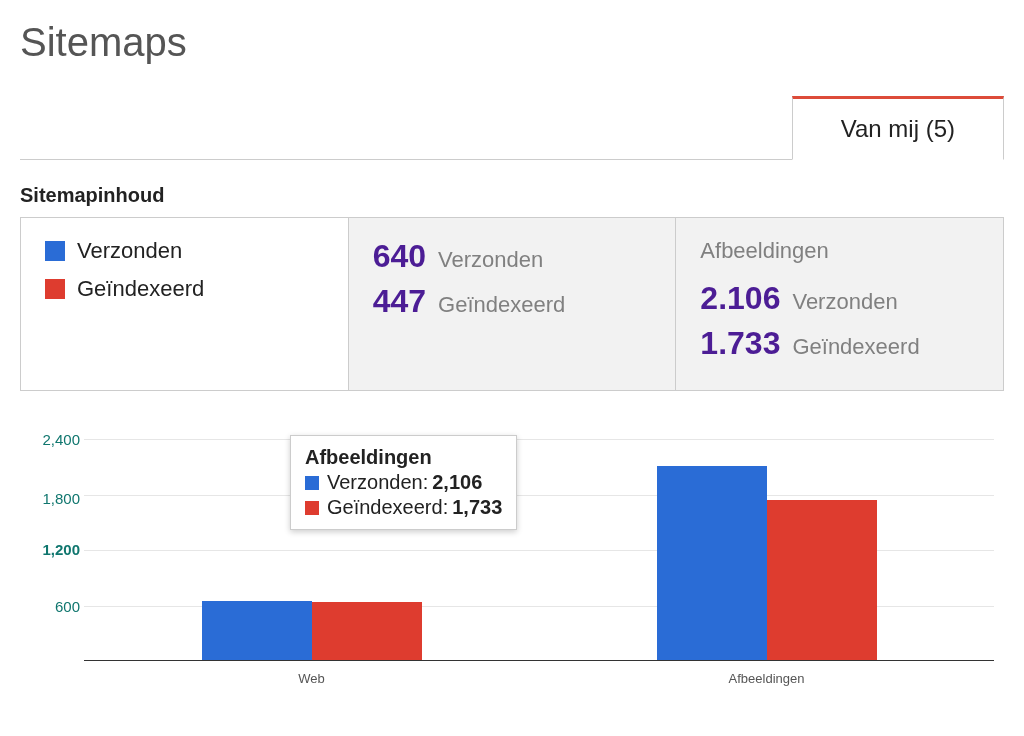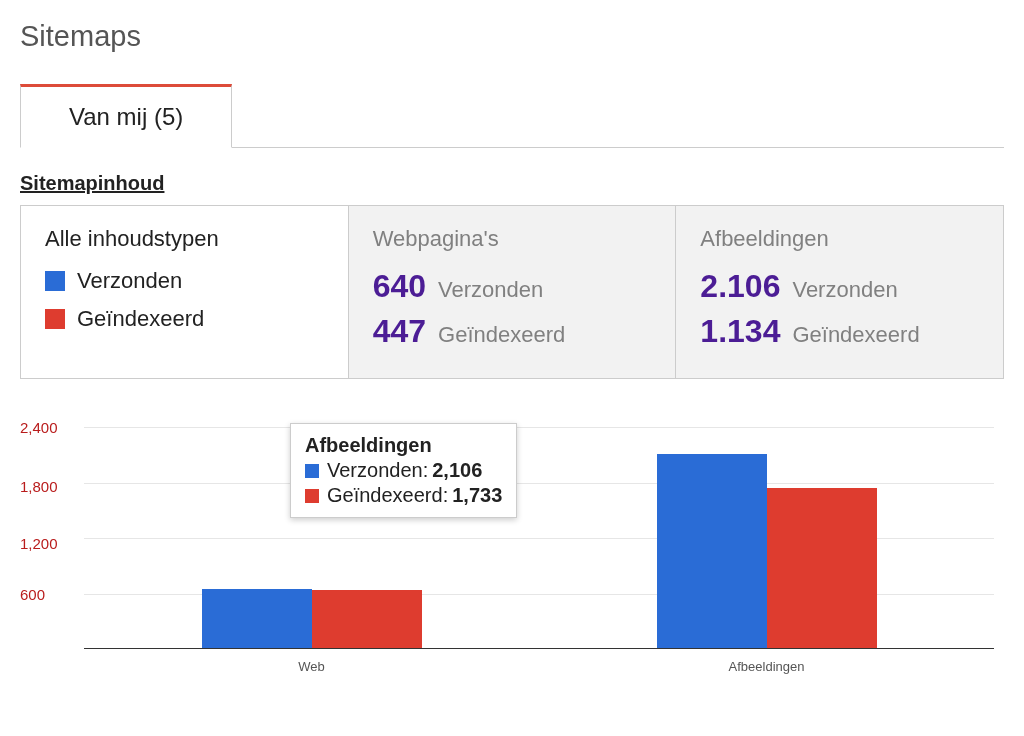--- a/index.html
+++ b/index.html
@@ -5,31 +5,32 @@
   * { box-sizing: border-box; }
   body {
     margin: 0;
     padding: 20px;
     font-family: Arial, sans-serif;
     background: #fff;
     color: #222;
     width: 1024px;
   }
   h1.page-title {
-    font-size: 29px;
+    font-size: 40px;
     font-weight: 400;
     margin: 0 0 30px 0;
     color: #555;
   }
 
   
   .tabs {
     display: flex;
     border-bottom: 1px solid #ccc;
     margin-bottom: 24px;
+    justify-content: flex-end;
   }
   .tab {
     padding: 16px 48px;
     font-size: 24px;
     color: #999;
     cursor: pointer;
     border: 1px solid transparent;
     border-bottom: none;
     position: relative;
     bottom: -1px;
@@ -40,21 +41,20 @@
     border-top: 3px solid #dd4b39;
     background: #fff;
     border-bottom: 1px solid #fff;
   }
 
   
   .section-title {
     font-size: 20px;
     font-weight: bold;
     margin: 0 0 10px 0;
-    text-decoration: underline;
   }
 
   
   .tiles {
     display: flex;
     border: 1px solid #ccc;
     margin-bottom: 30px;
   }
   .tile {
     flex: 1;
@@ -118,23 +118,23 @@
   }
   .gridline {
     position: absolute;
     left: 0; right: 0;
     border-top: 1px solid #e6e6e6;
   }
   .ytick {
     position: absolute;
     left: 0;
     width: 60px;
-    text-align: left;
+    text-align: right;
     font-size: 15px;
-    color: #b91c1c;
+    color: #0f766e;
     transform: translateY(-50%);
   }
   .bar {
     position: absolute;
     bottom: 0;
     width: 110px;
   }
   .xcat {
     position: absolute;
     bottom: -26px;
@@ -164,62 +164,60 @@
 <h1 class="page-title">Sitemaps</h1>
 
 <div class="tabs">
   <div class="tab active">Van mij (5)</div>
 </div>
 
 <div class="section-title">Sitemapinhoud</div>
 
 <div class="tiles">
   <div class="tile">
-    <div class="tile-title-active">Alle inhoudstypen</div>
     <div class="legend-row">
       <span class="legend-swatch blue"></span>
       <span>Verzonden</span>
     </div>
     <div class="legend-row">
       <span class="legend-swatch red"></span>
       <span>Geïndexeerd</span>
     </div>
   </div>
 
   <div class="tile inactive">
-    <div class="tile-title-inactive">Webpagina's</div>
     <div class="stat-row">
       <span class="stat-value">640</span>
       <span class="stat-label">Verzonden</span>
     </div>
     <div class="stat-row">
       <span class="stat-value">447</span>
       <span class="stat-label">Geïndexeerd</span>
     </div>
   </div>
 
   <div class="tile inactive">
     <div class="tile-title-inactive">Afbeeldingen</div>
     <div class="stat-row">
       <span class="stat-value">2.106</span>
       <span class="stat-label">Verzonden</span>
     </div>
     <div class="stat-row">
-      <span class="stat-value">1.134</span>
+      <span class="stat-value">1.733</span>
       <span class="stat-label">Geïndexeerd</span>
     </div>
   </div>
 </div>
 
 <div class="chart-frame">
   <div class="chart-plot" id="plot" style="height: 240px;">
       <div class="gridline" style="top: 184.615px;"></div>
       <div class="ytick" style="top: 184.615px; left: -64px;">600</div>
       <div class="gridline" style="top: 129.231px;"></div>
-      <div class="ytick" style="top: 134px; left: -64px;">1,200</div>
+      <div class="ytick" style="top: 128px; left: -64px; font-weight: bold;">1,200</div>
       <div class="gridline" style="top: 73.8462px;"></div>
       <div class="ytick" style="top: 77px; left: -64px;">1,800</div>
       <div class="gridline" style="top: 18.4615px;"></div>
       <div class="ytick" style="top: 18.4615px; left: -64px;">2,400</div>
       <div class="bar" style="height: 59.0769px; background: rgb(42, 108, 214); left: 117.5px; width: 110px;"></div>
       <div class="bar" style="height: 57.6923px; background: rgb(222, 60, 47); left: 227.5px; width: 110px;"></div>
       <div class="xcat" style="left: 227.5px;">Web</div>
       <div class="bar" style="height: 194.4px; background: rgb(42, 108, 214); left: 572.5px; width: 110px;"></div>
       <div class="bar" style="height: 159.969px; background: rgb(222, 60, 47); left: 682.5px; width: 110px;"></div>
       <div class="xcat" style="left: 682.5px;">Afbeeldingen</div>

